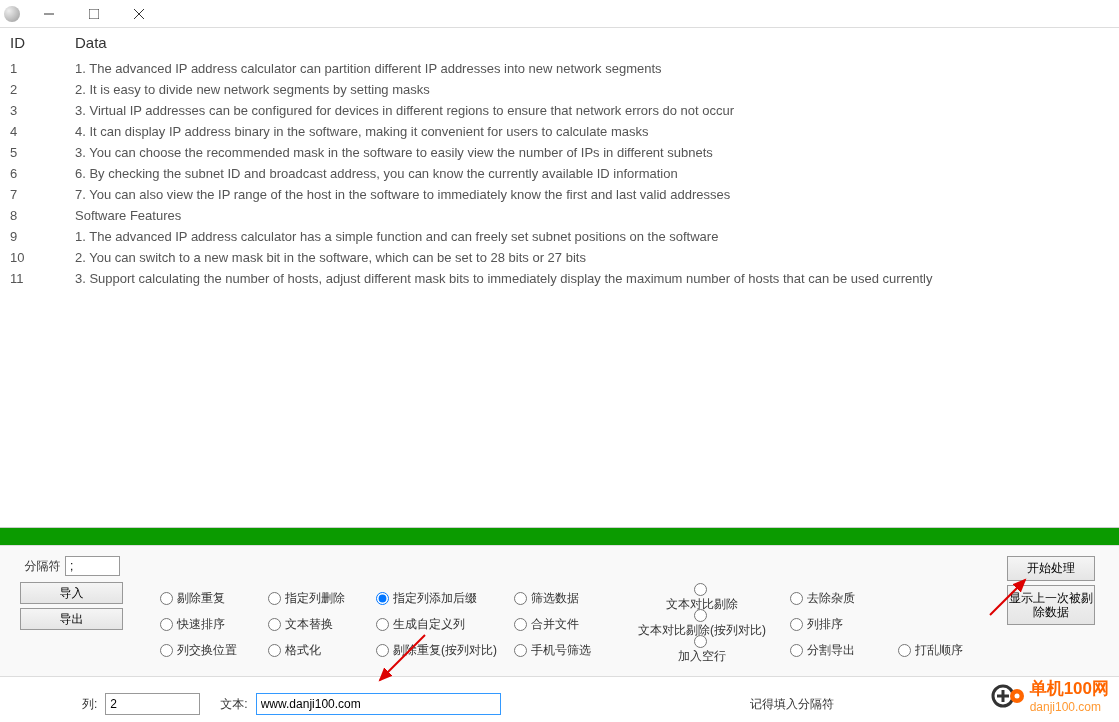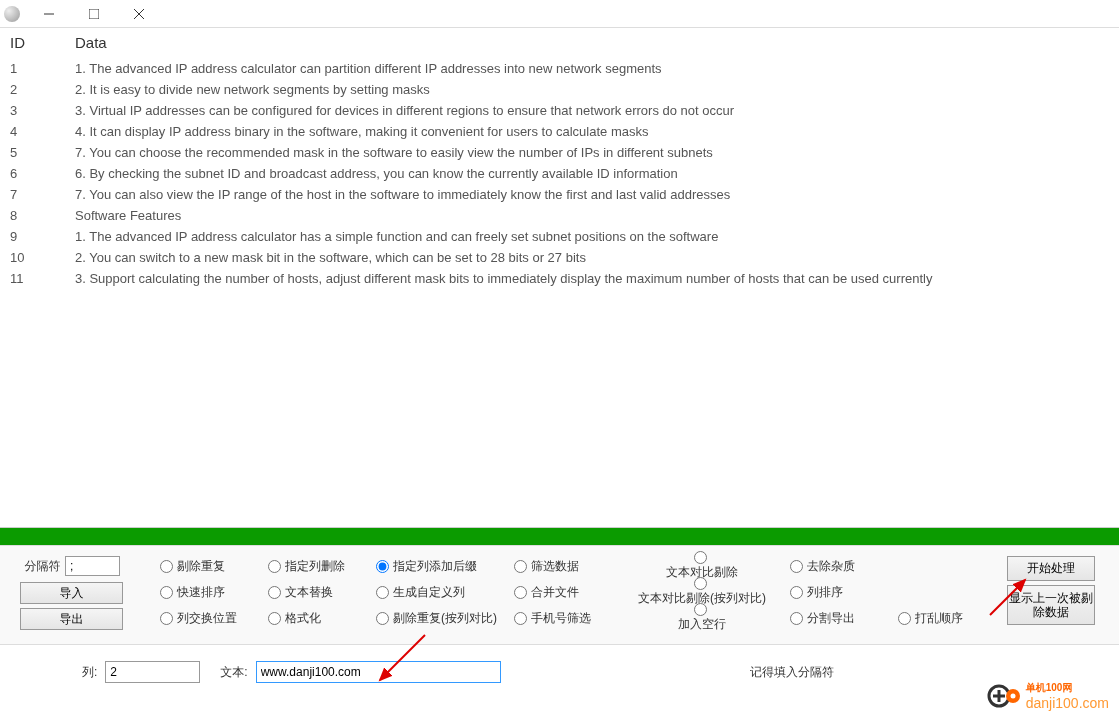--- a/index.html
+++ b/index.html
@@ -15,40 +15,40 @@
     .data-table th { text-align: left; font-weight: normal; padding: 6px 10px; background: #fff; color: #333; font-size: 15px; border-bottom: 1px solid transparent; }
     .data-table td { padding: 3px 10px; color: #555; font-size: 13px; vertical-align: top; }
     .col-id { width: 65px; }
     .green-bar { height: 17px; background: #0b9b00; }
     .options-panel { padding: 10px 20px; display: flex; background: #f9f9f9; border-top: 1px solid #ddd; border-bottom: 1px solid #ddd; }
     .left-panel { width: 120px; }
     .left-panel .label-row { display: flex; align-items: center; margin-bottom: 6px; }
     .left-panel .lbl { width: 45px; text-align: center; }
     .left-panel input[type="text"] { width: 55px; height: 20px; border: 1px solid #999; padding: 0 4px; font-size: 12px; }
     .btn { display: block; width: 103px; height: 22px; border: 1px solid #999; background: linear-gradient(#f5f5f5, #e5e5e5); font-size: 12px; margin-bottom: 4px; cursor: pointer; }
-    .radio-grid { flex: 1; padding-left: 20px; }
+    .radio-grid { flex: 1; padding-left: 20px; margin-top: 32px; }
     .radio-row { display: flex; margin-bottom: 6px; align-items: center; height: 20px; }
     .radio-item { display: flex; align-items: center; margin-right: 8px; white-space: nowrap; }
     .radio-item input[type="radio"] { margin-right: 4px; }
     .rc1 { width: 100px; } .rc2 { width: 100px; } .rc3 { width: 130px; } .rc4 { width: 100px; }
     .rc5 { width: 160px; flex-direction: column; } .rc6 { width: 100px; } .rc7 { width: 100px; }
     .right-panel { width: 92px; display: flex; flex-direction: column; }
     .right-btn { width: 88px; height: 25px; border: 1px solid #999; background: linear-gradient(#f5f5f5, #e5e5e5); font-size: 12px; margin-bottom: 4px; cursor: pointer; }
     .right-btn.tall { height: 40px; line-height: 14px; }
     .bottom-bar { padding: 16px 12px; display: flex; align-items: center; position: relative; }
     .bottom-bar .flbl { margin: 0 8px 0 70px; }
     .bottom-bar .flbl2 { margin: 0 8px 0 20px; }
     .bottom-bar input.col-in { width: 95px; height: 22px; border: 1px solid #999; padding: 0 4px; font-size: 12px; }
     .bottom-bar input.txt-in { width: 245px; height: 22px; border: 1px solid #3399ff; padding: 0 4px; font-size: 12px; outline: none; }
     .bottom-note { position: absolute; left: 750px; font-size: 12px; color: #333; }
     .logo { position: absolute; right: 10px; bottom: 8px; display: flex; align-items: center; }
     .logo-icon { width: 36px; height: 36px; position: relative; }
     .logo-text { margin-left: 4px; }
-    .logo-cn { font-size: 10px; color: #ff6600; font-weight: bold; }
-    .logo-en { font-size: 14px; color: #ff9933; text-align: center; }
+    .logo-cn { font-size: 17px; color: #ff6600; font-weight: bold; }
+    .logo-en { font-size: 12px; color: #ff9933; }
     .arrow { position: absolute; pointer-events: none; }
     .arrow svg { overflow: visible; }
   </style>
 </head>
 <body>
 
 <div class="titlebar">
   <div class="title-icon"></div>
   <div class="win-controls">
     <div class="win-btn">
@@ -90,21 +90,21 @@
         <tr>
           <td class="col-id">3</td>
           <td>3. Virtual IP addresses can be configured for devices in different regions to ensure that network errors do not occur</td>
         </tr>
         <tr>
           <td class="col-id">4</td>
           <td>4. It can display IP address binary in the software, making it convenient for users to calculate masks</td>
         </tr>
         <tr>
           <td class="col-id">5</td>
-          <td>7. You can choose the recommended mask in the software to easily view the number of IPs in different subnets</td>
+          <td>3. You can choose the recommended mask in the software to easily view the number of IPs in different subnets</td>
         </tr>
         <tr>
           <td class="col-id">6</td>
           <td>6. By checking the subnet ID and broadcast address, you can know the currently available ID information</td>
         </tr>
         <tr>
           <td class="col-id">7</td>
           <td>7. You can also view the IP range of the host in the software to immediately know the first and last valid addresses</td>
         </tr>
         <tr>

